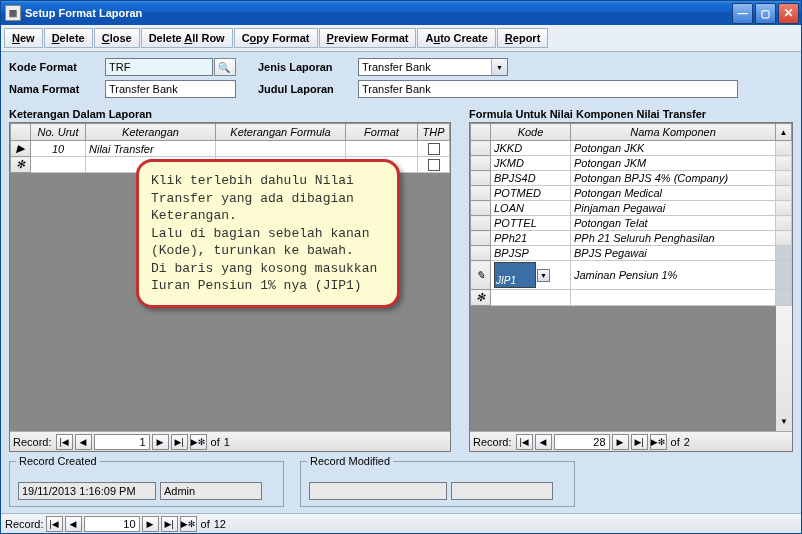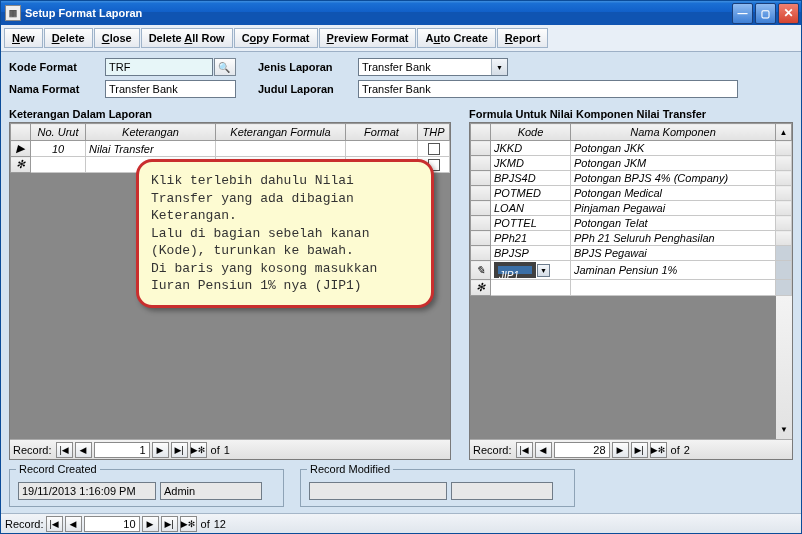--- a/index.html
+++ b/index.html
@@ -212,37 +212,37 @@
     background: #fff;
     text-align: right;
     padding: 0 3px;
     font-size: 11px;
   }
   .navlbl { margin: 0 2px; }
   
   .callout {
     position: absolute;
     left: 126px; top: 36px;
-    width: 298px;
+    width: 264px;
     background: #fdfbd2;
     border: 3px solid #c92e2e;
     border-radius: 16px;
     padding: 10px 12px 10px 12px;
     font-family: "Courier New", monospace;
     font-size: 13px;
     line-height: 1.35;
     color: #333;
     box-shadow: 3px 3px 5px rgba(0,0,0,0.35);
   }
   
   .groupboxes { display: flex; gap: 16px; margin-bottom: 4px; }
   .groupbox {
     border: 1px solid #8ea3b6;
     position: relative;
-    padding: 12px 8px 6px 8px;
+    padding: 20px 8px 6px 8px;
     display: flex;
     gap: 4px;
     align-items: center;
   }
   .groupbox .legend {
     position: absolute;
     top: -7px; left: 6px;
     background: #d4e3f1;
     padding: 0 3px;
     font-size: 11px;
@@ -284,25 +284,25 @@
   .scrollcell {
     background: linear-gradient(to bottom, #f3f3f3, #e2e2e2);
     border-left: 1px solid #aaa;
     width: 16px;
     text-align: center;
     font-size: 8px;
     padding: 0;
   }
   .kode-edit {
     background: #fff;
-    border: 4px solid #404040;
+    border: 1px solid #404040;
     height: 13px;
     width: 42px;
     font-size: 10px;
-    padding: 4px 1px;
+    padding: 12px 1px;
     display: inline-block;
     vertical-align: middle;
     color: #000;
     background: #3a6ea5;
     color: #fff;
   }
   .mini-dd {
     width: 13px; height: 13px;
     border: 1px solid #6b7b8c;
     background: linear-gradient(to bottom, #f3f6fa, #d5dde6);

